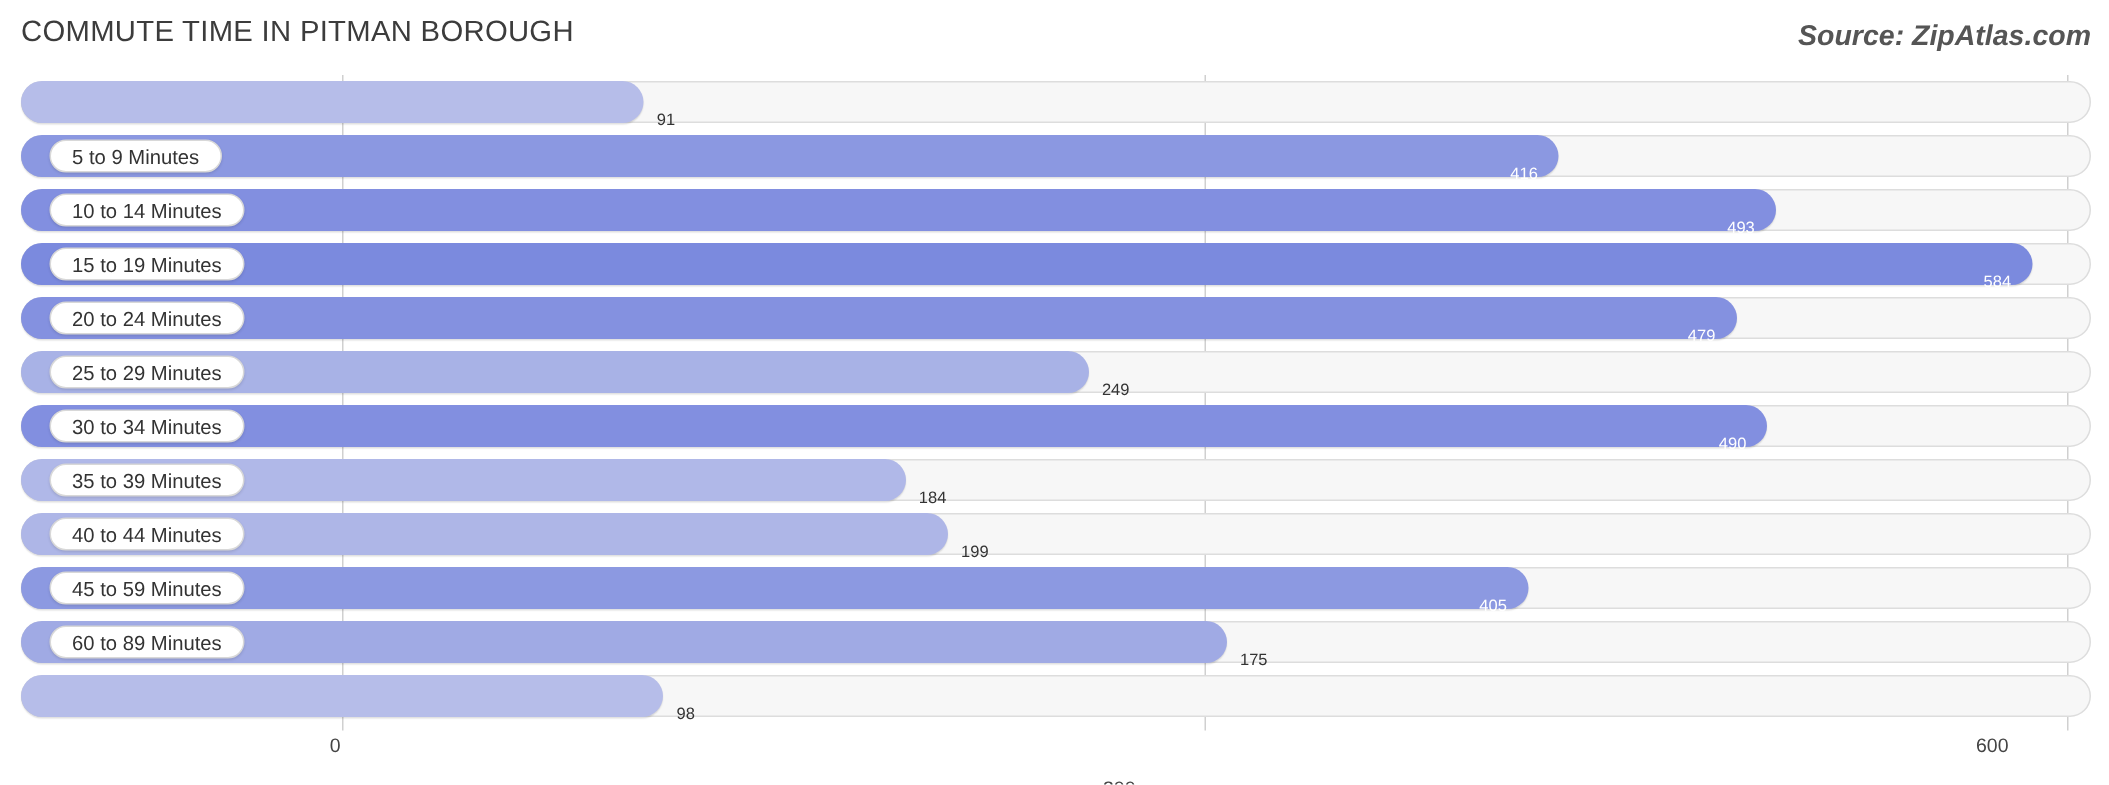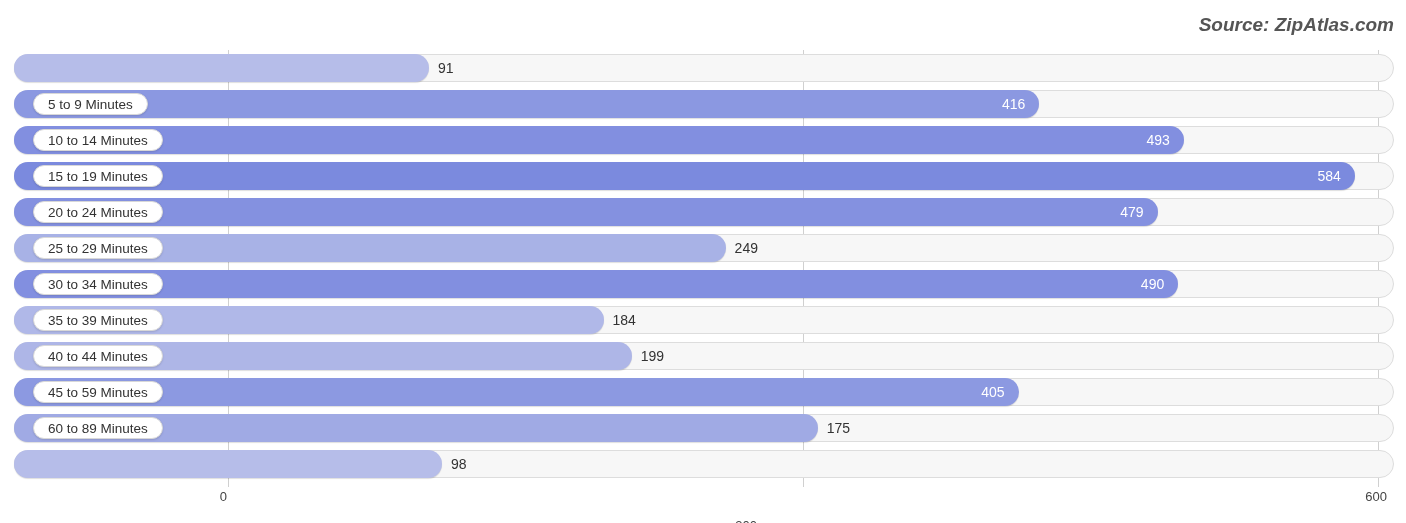--- a/index.html
+++ b/index.html
@@ -99,24 +99,24 @@
     border: 1px solid #d8d8d8;
     border-radius: 11px;
     font-size: 13.5px;
     color: #333333;
     white-space: nowrap;
     box-shadow: 0 1px 2px rgba(0,0,0,0.12);
     box-sizing: border-box;
   }
   .bar-value {
     position: absolute;
-    top: 0;
+    top: 12px;
     height: 28px;
     line-height: 28px;
-    font-size: 14px;
+    font-size: 11px;
     white-space: nowrap;
   }
   .bar-value.inside {
     color: #ffffff;
     transform: translateX(-100%);
     padding-right: 14px;
   }
   .bar-value.outside {
     color: #333333;
     padding-left: 9px;
@@ -138,20 +138,21 @@
     white-space: nowrap;
     transform: translateX(-100%);
     padding-right: 3px;
   }
 </style>
 </head>
 <body>
 
 <div id="chart-root">
 
+  <div id="chart-title">COMMUTE TIME IN PITMAN BOROUGH</div>
   <div id="chart-source">Source: ZipAtlas.com</div>
 
   <div id="plot">
     <div id="gridlines">
         <div class="gridline" style="left: 228px;"></div>
         <div class="gridline" style="left: 803.01px;"></div>
         <div class="gridline" style="left: 1378.02px;"></div>
       </div>
     <div id="rows">
         <div class="bar-row" style="top: 4px;">
@@ -223,16 +224,16 @@
           <div class="bar-track"></div>
           <div class="bar-fill" style="width: 428.044px; background: rgb(182, 189, 233);"></div>
           <div class="bar-value outside" style="left: 428.044px;">98</div>
         </div>
       </div>
   </div>
 
   <div id="axis">
       <div class="axis-tick-label" style="left: 230px;">0</div>
       <div class="axis-tick-label" style="left: 760px; margin-top: 29px;">300</div>
-      <div class="axis-tick-label" style="left: 1342px; margin-left: 48px;">600</div>
+      <div class="axis-tick-label" style="left: 1342px;">600</div>
     </div>
 
 </div>
 
 </body></html>

